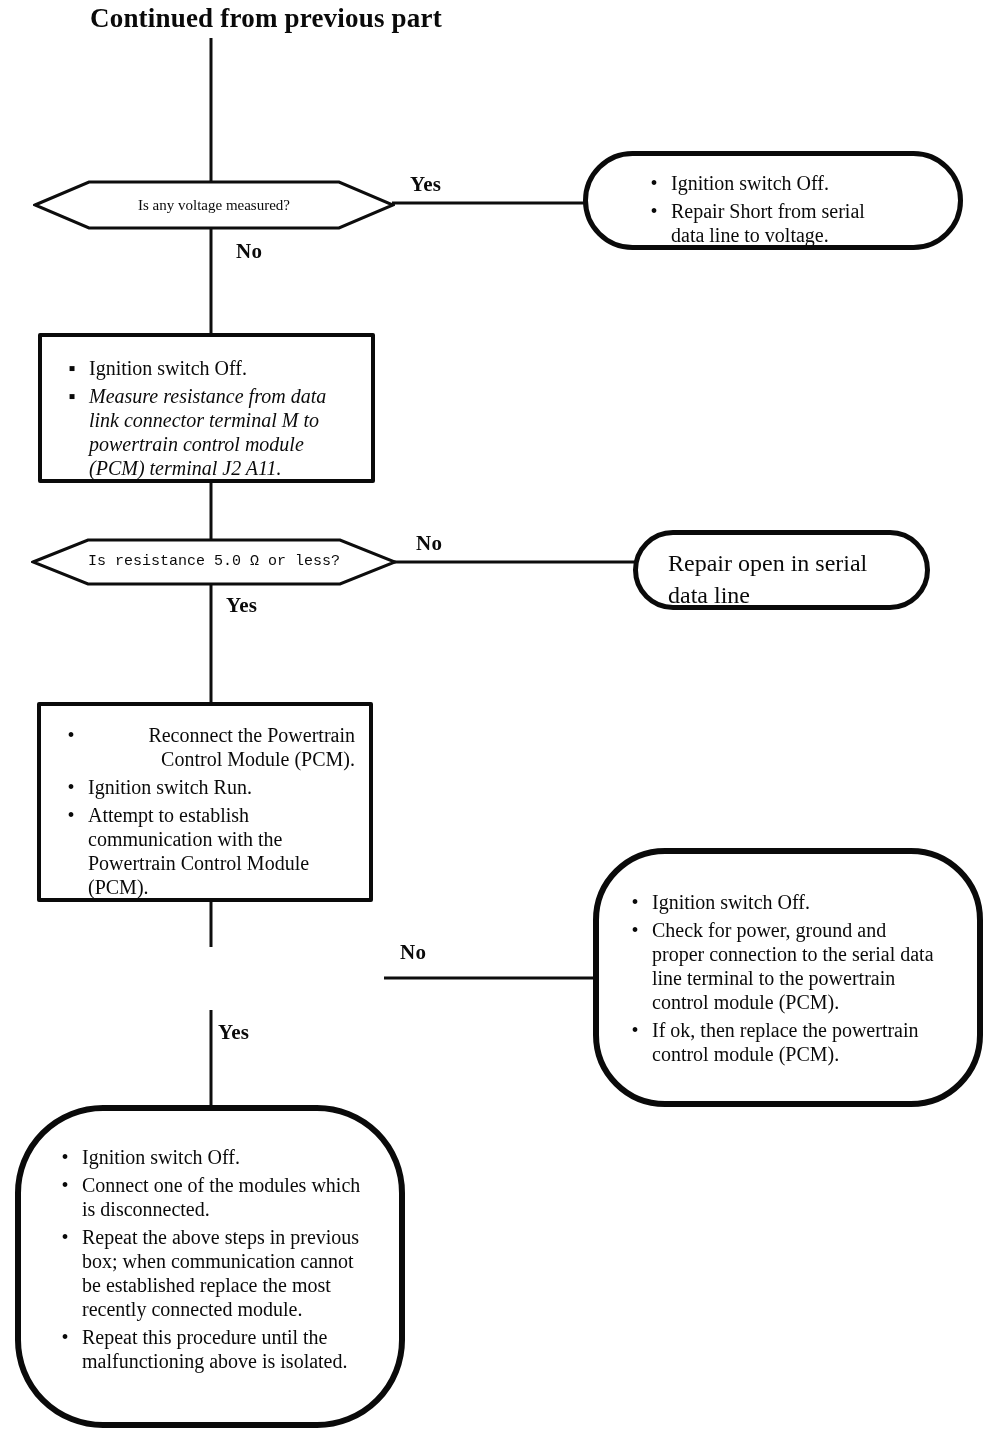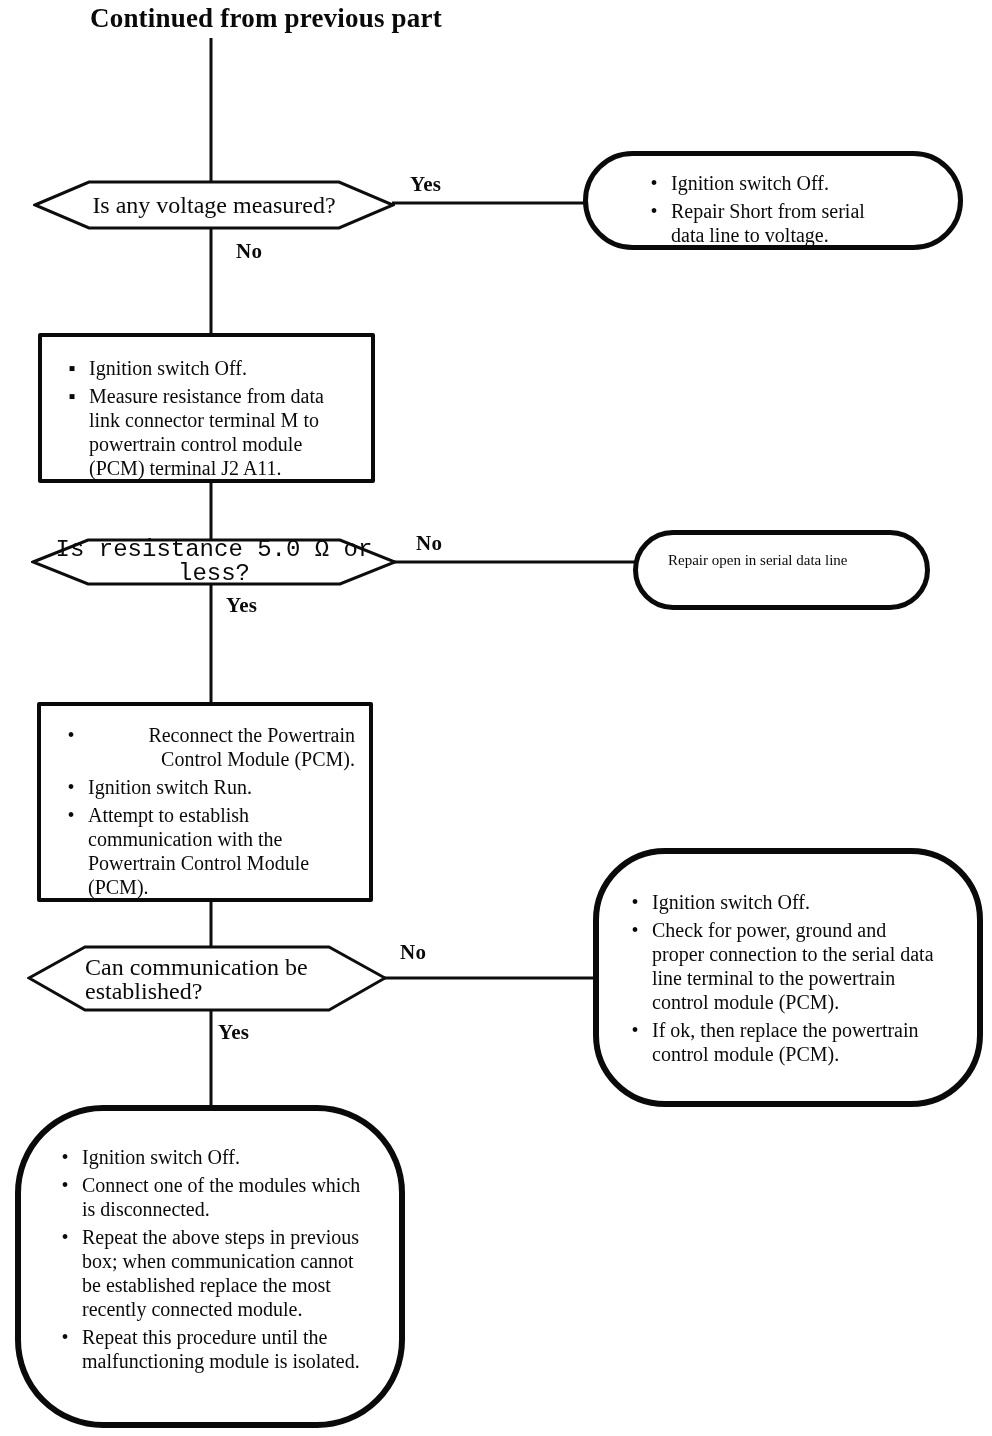--- a/index.html
+++ b/index.html
@@ -13,36 +13,36 @@
     letter-spacing:0.2px;white-space:nowrap;margin-left:28px;
   }
   .wires{position:absolute;left:0;top:0;}
   .wires line{stroke:#0d0d0d;stroke-width:3;}
   .decision{position:absolute;}
   .decision svg{position:absolute;left:0;top:0;}
   .decision polygon{fill:#ffffff;stroke:#0d0d0d;stroke-width:3;}
   .dq{
     position:absolute;left:0;top:0;right:0;bottom:0;
     display:flex;align-items:center;justify-content:center;
-    font-size:24px;line-height:24px;text-align:center;
+    font-size:15px;line-height:24px;text-align:center;
   }
   .dq.left{justify-content:flex-start;text-align:left;}
   .rectbox{
     position:absolute;background:#ffffff;border:4px solid #0a0a0a;border-radius:2px;
     box-sizing:border-box;
   }
   .stadium{
     position:absolute;background:#ffffff;border:5px solid #0a0a0a;
     box-sizing:border-box;
   }
   .stadium.big{border-width:6px;}
   .bullet-row{display:flex;margin:4px 0;font-size:20px;line-height:24px;}
   .bullet{flex:0 0 16px;text-align:center;margin-right:9px;}
   .bullet-text{display:block;}
-  .plain-text{font-size:15px;line-height:27px;}
+  .plain-text{font-size:24px;line-height:32px;}
   .edge-label{
     position:absolute;font-size:21px;font-weight:bold;letter-spacing:0.3px;
     white-space:nowrap;
   }
 </style>
 </head>
 <body>
 
 <div id="page">
 
@@ -80,21 +80,21 @@
     </div>
   </div>
 
   <div class="rectbox" style="left:38px;top:333px;width:337px;height:150px;padding:15px 14px 0 22px;">
     <div class="bullet-row">
       <span class="bullet">▪</span>
       <span class="bullet-text" style="max-width:270px;">Ignition switch Off.</span>
     </div>
     <div class="bullet-row">
       <span class="bullet">▪</span>
-      <span class="bullet-text" style="max-width:270px;">Measure resistance from data link connector terminal M to powertrain control module (PCM) terminal J2 A11.</span>
+      <span class="bullet-text" style="max-width:270px;font-style:italic;">Measure resistance from data link connector terminal M to powertrain control module (PCM) terminal J2 A11.</span>
     </div>
   </div>
 
   <div class="decision" style="left:31px;top:537px;width:366px;height:50px;font-family:Liberation Mono, monospace;">
     <svg width="366" height="50" viewBox="0 0 366 50">
       <polygon points="2,25 57,3 309,3 364,25 309,47 57,47"></polygon>
     </svg>
     <div class="dq">Is resistance 5.0 Ω or less?</div>
   </div>
   <div class="edge-label" style="left:416px;top:531px;">No</div>
@@ -112,26 +112,20 @@
     <div class="bullet-row">
       <span class="bullet">•</span>
       <span class="bullet-text" style="max-width:270px;">Ignition switch Run.</span>
     </div>
     <div class="bullet-row">
       <span class="bullet">•</span>
       <span class="bullet-text" style="max-width:270px;">Attempt to establish communication with the Powertrain Control Module (PCM).</span>
     </div>
   </div>
 
-  <div class="decision" style="left:27px;top:944px;width:360px;height:69px;">
-    <svg width="360" height="69" viewBox="0 0 360 69">
-      <polygon points="2,34 58,3 302,3 358,34 302,66 58,66"></polygon>
-    </svg>
-    <div class="dq left" style="padding-left:58px;">Can communication be established?</div>
-  </div>
   <div class="edge-label" style="left:400px;top:940px;">No</div>
   <div class="edge-label" style="left:218px;top:1020px;">Yes</div>
 
   <div class="stadium big" style="left:593px;top:848px;width:390px;height:259px;border-radius:72px;padding:32px 34px 0 28px;">
     <div class="bullet-row">
       <span class="bullet">•</span>
       <span class="bullet-text" style="max-width:300px;">Ignition switch Off.</span>
     </div>
     <div class="bullet-row">
       <span class="bullet">•</span>
@@ -151,17 +145,17 @@
     <div class="bullet-row">
       <span class="bullet">•</span>
       <span class="bullet-text" style="max-width:285px;">Connect one of the modules which is disconnected.</span>
     </div>
     <div class="bullet-row">
       <span class="bullet">•</span>
       <span class="bullet-text" style="max-width:285px;">Repeat the above steps in previous box; when communication cannot be established replace the most recently connected module.</span>
     </div>
     <div class="bullet-row">
       <span class="bullet">•</span>
-      <span class="bullet-text" style="max-width:285px;">Repeat this procedure until the malfunctioning module is isolated.</span>
+      <span class="bullet-text" style="max-width:285px;">Repeat this procedure until the malfunctioning above is isolated.</span>
     </div>
   </div>
 
 </div>
 
 </body></html>

